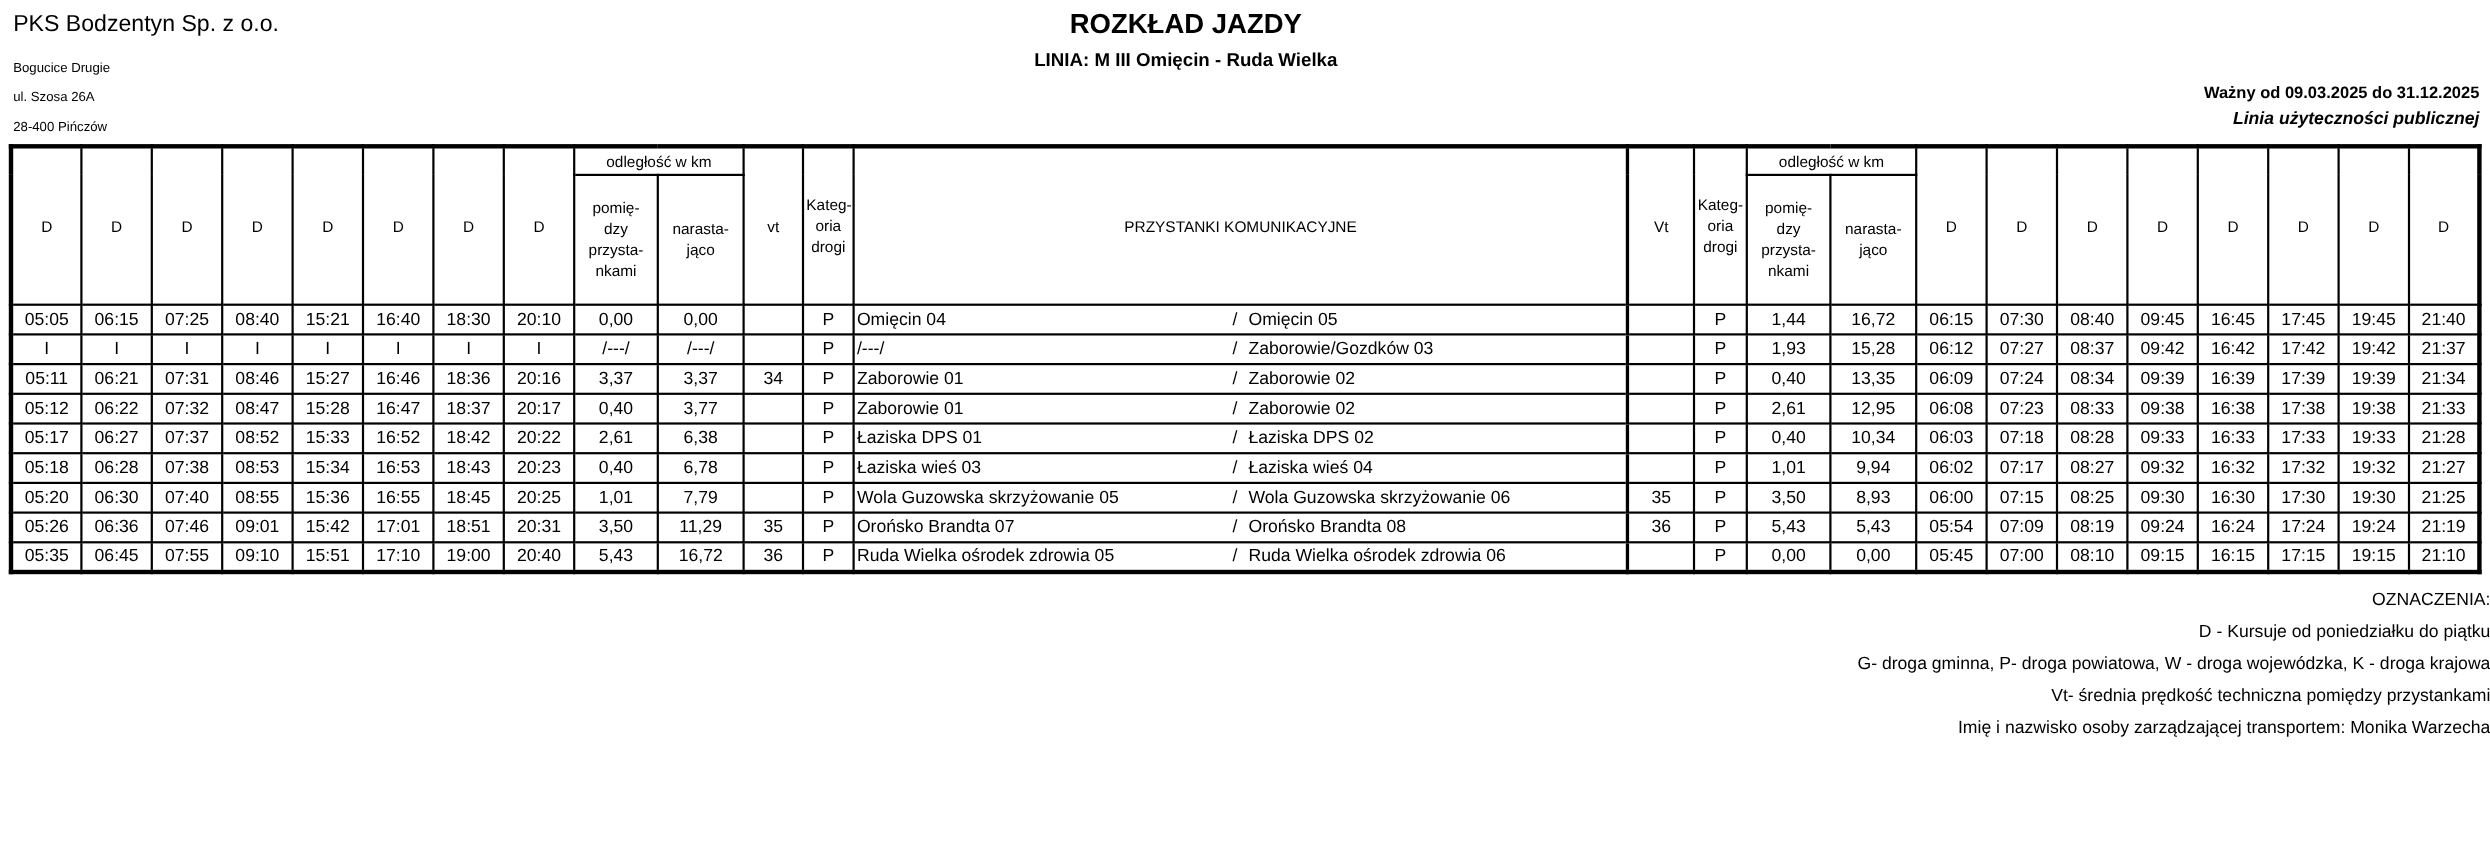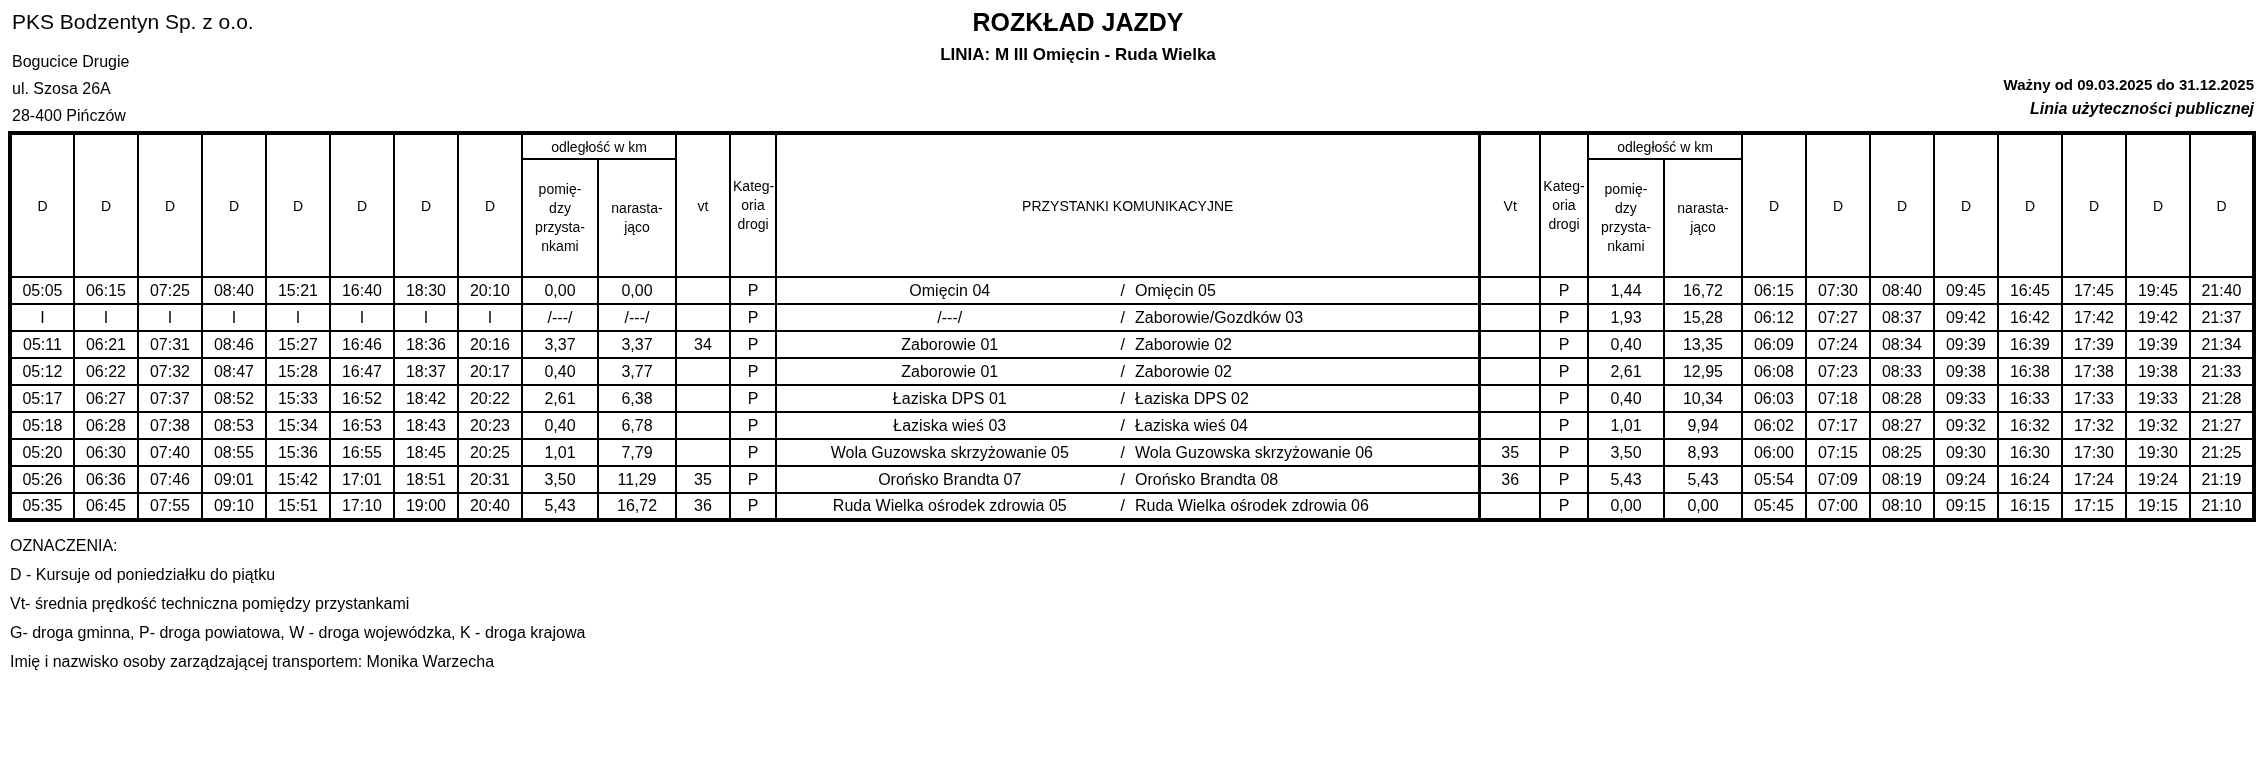--- a/index.html
+++ b/index.html
@@ -7,21 +7,21 @@
   body {
     width:2264px; height:766px;
     font-family:"Liberation Sans", sans-serif;
     color:#000;
     position:relative;
     overflow:hidden;
   }
   .top { position:relative; height:131px; }
   .company { position:absolute; left:12px; top:10px; }
   .company-name { font-size:21px; margin-bottom:14px; }
-  .company-line { font-size:16px; line-height:27px; }
+  .company-line { font-size:12px; line-height:27px; }
   .title-block { position:absolute; left:0; top:8px; width:2120px; text-align:center;padding-left:36px; }
   .main-title { font-size:25px; font-weight:bold; }
   .sub-title  { font-size:17px; font-weight:bold; margin-top:8px; }
   .validity-block { position:absolute; right:10px; top:76px; text-align:right; }
   .validity  { font-size:15px; font-weight:bold; }
   .line-type { font-size:16px; font-weight:bold; font-style:italic; margin-top:7px; }
 
   table.tt {
     margin-left:8px;
     width:2248px;
@@ -39,26 +39,26 @@
     overflow:hidden;
     white-space:nowrap;
   }
   table.tt thead th { font-size:14px; }
   table.tt thead th.grp { height:26px; }
   table.tt thead tr.sub th { height:118px; }
   .pre { white-space:pre-line !important; line-height:1.35; }
   table.tt tbody td { height:27px; }
   td.station { padding:0 6px; }
   .st-wrap { display:flex; align-items:center; width:100%; }
-  .st-from { flex:1; text-align:center; padding-right:0; }
+  .st-from { flex:1; text-align:left; padding-right:0; }
   .st-sep  { flex:0 0 auto; }
   .st-to   { flex:1; text-align:left; padding-left:10px; }
   .sec-start { border-left-width:3px !important; }
 
-  .legend { margin:9px 0 0 10px; }
+  .legend { margin:9px 0 0 10px;text-align:right; }
   .legend-title { font-size:16px; line-height:29px; }
   .legend-line  { font-size:16px; line-height:29px; }
 </style>
 </head>
 <body>
 
 <div class="top">
   <div class="company">
     <div class="company-name">PKS Bodzentyn Sp. z o.o.</div>
     <div class="company-line">Bogucice Drugie</div>
@@ -445,16 +445,16 @@
         <td>17:15</td>
         <td>19:15</td>
         <td>21:10</td>
       </tr>
     </tbody>
 </table>
 
 <div class="legend">
   <div class="legend-title">OZNACZENIA:</div>
   <div class="legend-line">D - Kursuje od poniedziałku do piątku</div>
+  <div class="legend-line">G- droga gminna, P- droga powiatowa, W - droga wojewódzka, K - droga krajowa</div>
   <div class="legend-line">Vt- średnia prędkość techniczna pomiędzy przystankami</div>
-  <div class="legend-line">G- droga gminna, P- droga powiatowa, W - droga wojewódzka, K - droga krajowa</div>
   <div class="legend-line">Imię i nazwisko osoby zarządzającej transportem: Monika Warzecha</div>
 </div>
 
 </body></html>

